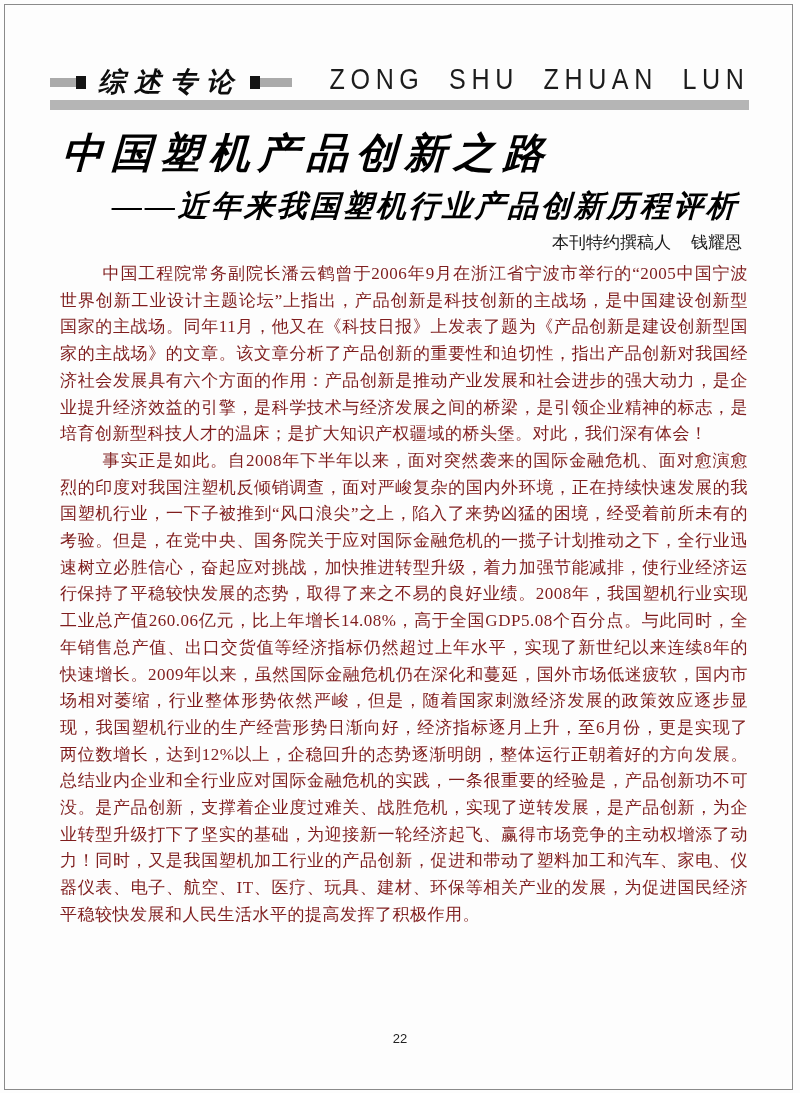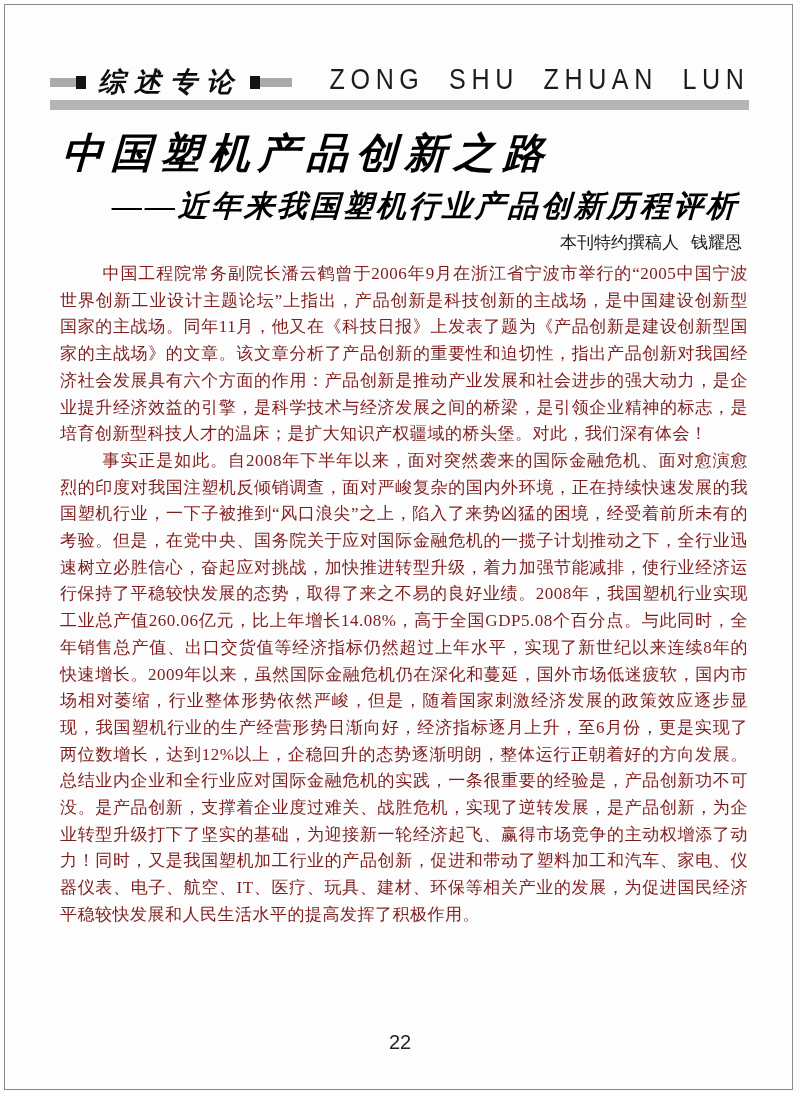--- a/index.html
+++ b/index.html
@@ -109,21 +109,21 @@
     transform: skewX(-2deg);
   }
   .byline {
     position: absolute;
     right: 58px;
     top: 231px;
     font-size: 17px;
     color: #1a1a1a;
     white-space: nowrap;
   }
-  .byline .author { margin-left: 12px; text-align: center; }
+  .byline .author { margin-left: 20px; text-align: center; }
   
   .article {
     position: absolute;
     left: 60px;
     right: 52px;
     top: 261px;
     font-size: 17px;
     line-height: 26.7px;
     text-align: justify;
     text-justify: inter-ideograph;
@@ -135,21 +135,21 @@
     letter-spacing: 0.5px;
   }
   
   .folio {
     position: absolute;
     left: 0;
     top: 1031px;
     width: 100%;
     text-align: center;
     font-family: "Liberation Sans", "DejaVu Sans", sans-serif;
-    font-size: 20px;
+    font-size: 13px;
     color: #222;
   }
 </style>
 </head>
 <body>
 
 <div class="page">
 
   <div class="page-border"></div>
 

